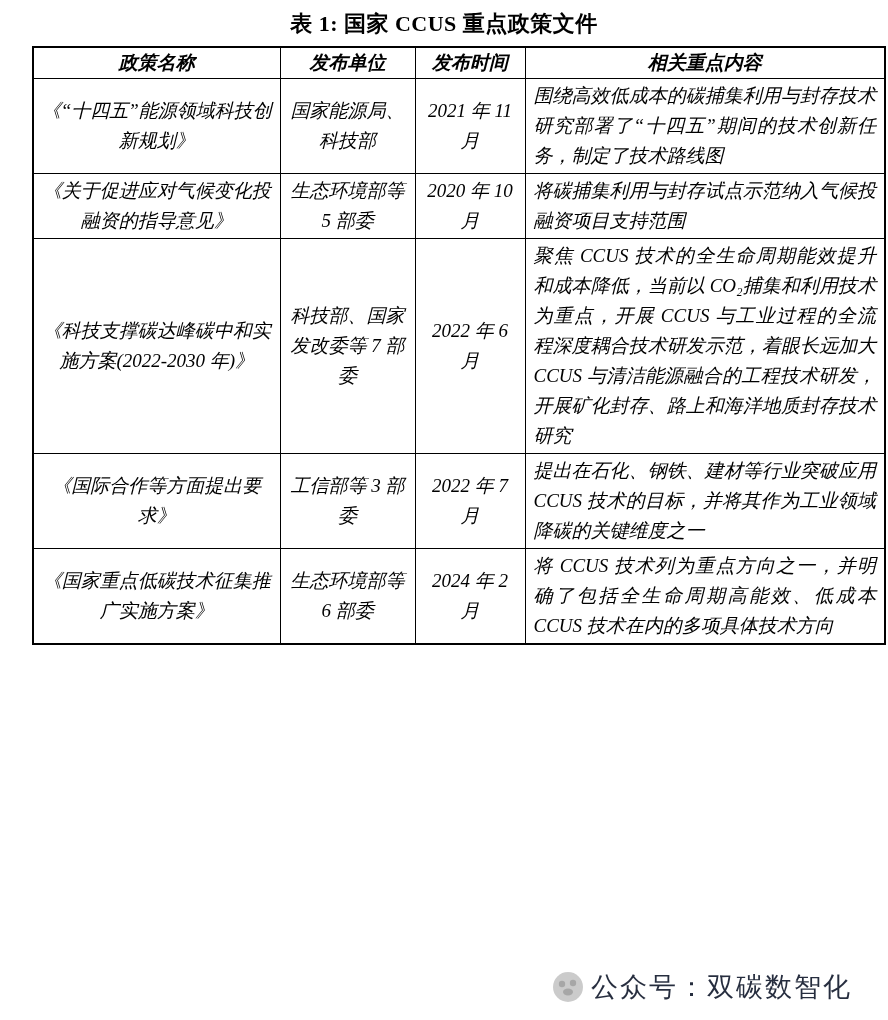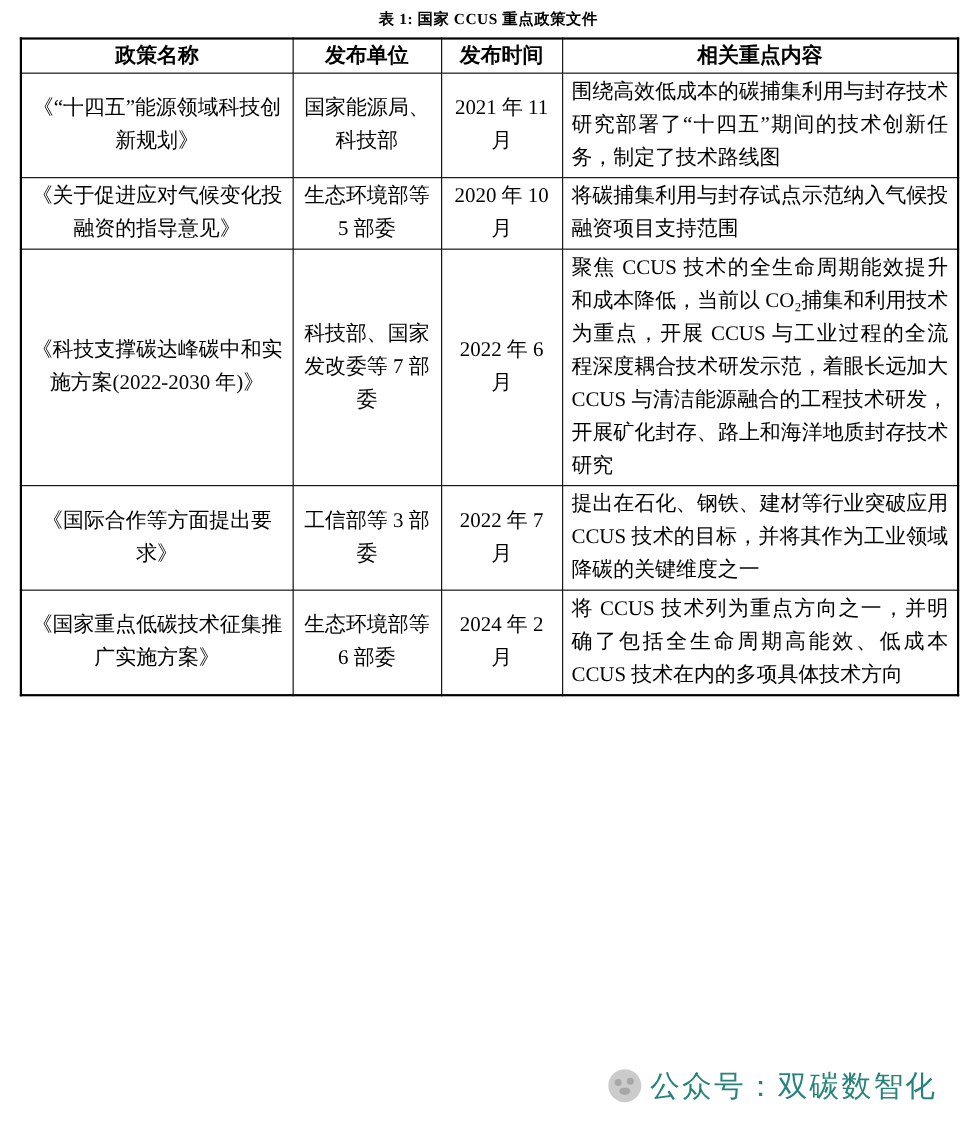--- a/index.html
+++ b/index.html
@@ -13,31 +13,32 @@
     color: #000000;
     position: relative;
   }
   .page {
     width: 888px;
     height: 1020px;
     position: relative;
   }
   .table-title {
     text-align: center;
-    font-size: 14px;
+    font-size: 22px;
     font-weight: bold;
     margin: 9px 0 7px 0;
     letter-spacing: 0.5px;
   }
   table.policy-table {
     border-collapse: collapse;
     table-layout: fixed;
     width: 852px;
-    margin-left: 18px;
+    margin-left: 32px;
     border: 2px solid #000000;
+    font-style: italic;
   }
   col.c-policy  { width: 247px; }
   col.c-issuer  { width: 135px; }
   col.c-date    { width: 110px; }
   col.c-content { width: 360px; }
   th, td {
     border: 1px solid #000000;
     font-size: 19px;
     line-height: 30px;
     vertical-align: middle;
@@ -59,21 +60,21 @@
     text-align-last: left;
     padding: 2px 8px;
   }
   .watermark {
     position: absolute;
     left: 552px;
     top: 960px;
     display: flex;
     align-items: center;
     gap: 7px;
-    color: #0f766e;
+    color: #0f172a;
     opacity: 0.9;
     font-size: 27px;
     letter-spacing: 2px;
     pointer-events: none;
     white-space: nowrap;
   }
   .watermark-icon {
     width: 32px;
     height: 32px;
     flex: 0 0 auto;

